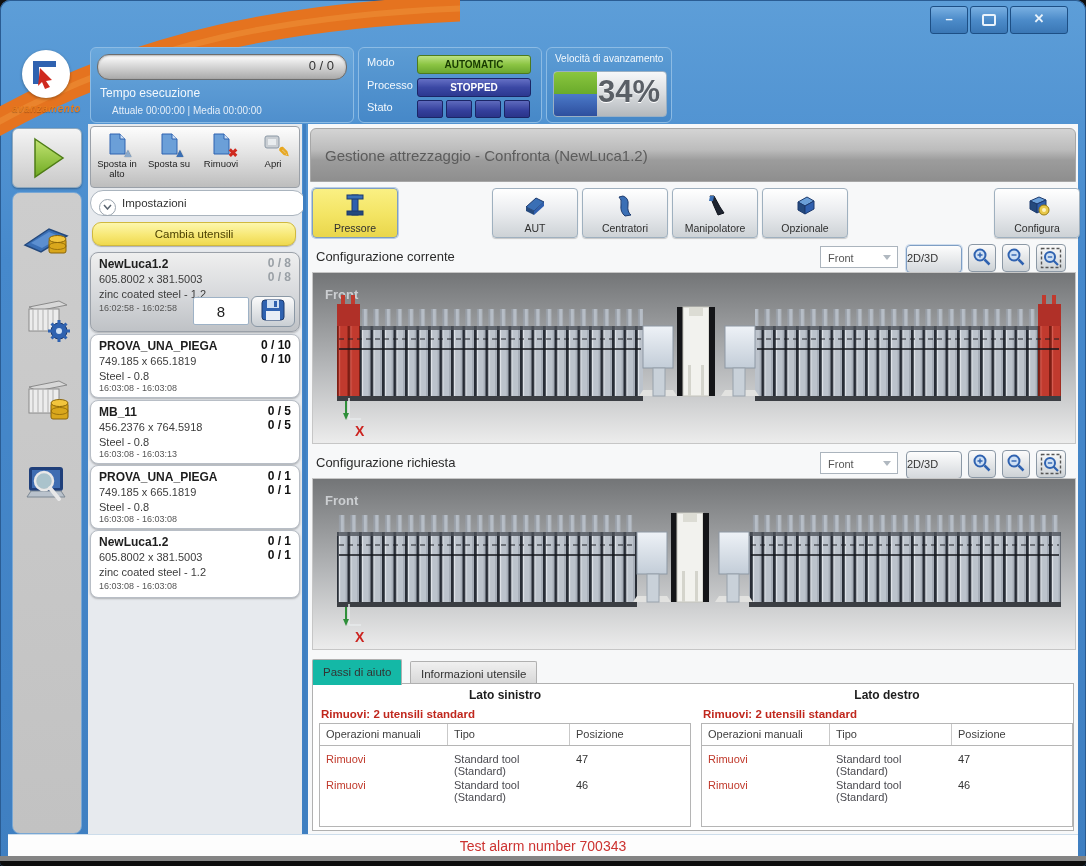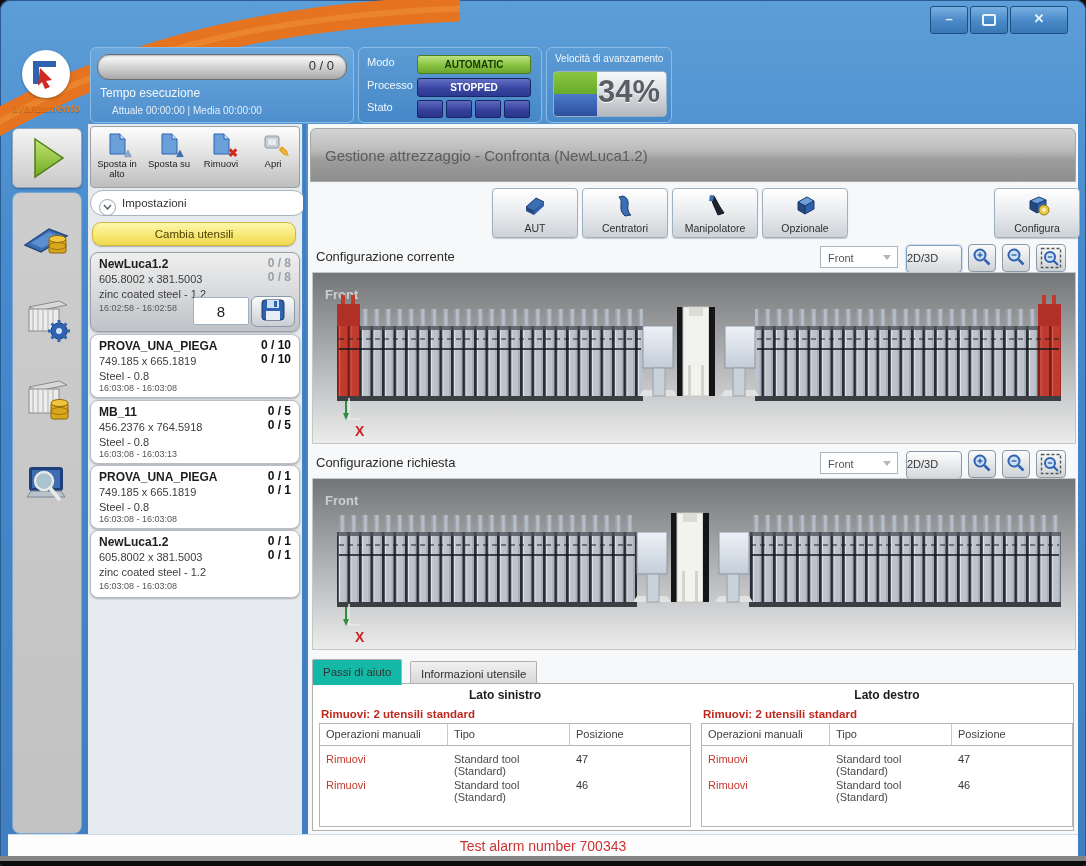--- a/index.html
+++ b/index.html
@@ -350,20 +350,30 @@
       <div class="mt">zinc coated steel - 1.2</div>
       <div class="tm" style="top:50px">16:03:08  -  16:03:08</div>
     </div>
   </div>
 
   <div id="divider"></div>
 
   <div id="main">
     <div class="mtitle">Gestione attrezzaggio - Confronta (NewLuca1.2)</div>
 
+    <div class="catbtn active" style="left:4px;">
+      <div class="cic">
+        <svg width="30" height="24">
+            <rect x="12" y="2" width="6" height="20" fill="#2f5fae" stroke="#1c3a6e"></rect>
+            <rect x="7" y="2" width="16" height="4" fill="#3a6fb5" stroke="#1c3a6e"></rect>
+            <rect x="7" y="18" width="16" height="4" fill="#24497d" stroke="#1c3a6e"></rect>
+          </svg>
+      </div>
+      <div class="lbl">Pressore</div>
+    </div>
     <div class="catbtn" style="left:184px;">
       <div class="cic">
         <svg width="30" height="24">
             <polygon points="6,14 16,5 24,9 14,18" fill="#3a6fb5" stroke="#1c3a6e"></polygon>
             <polygon points="6,14 14,18 14,22 6,18" fill="#24497d"></polygon>
             <polygon points="14,18 24,9 24,13 14,22" fill="#2f5fae"></polygon>
           </svg>
       </div>
       <div class="lbl">AUT</div>
     </div>

